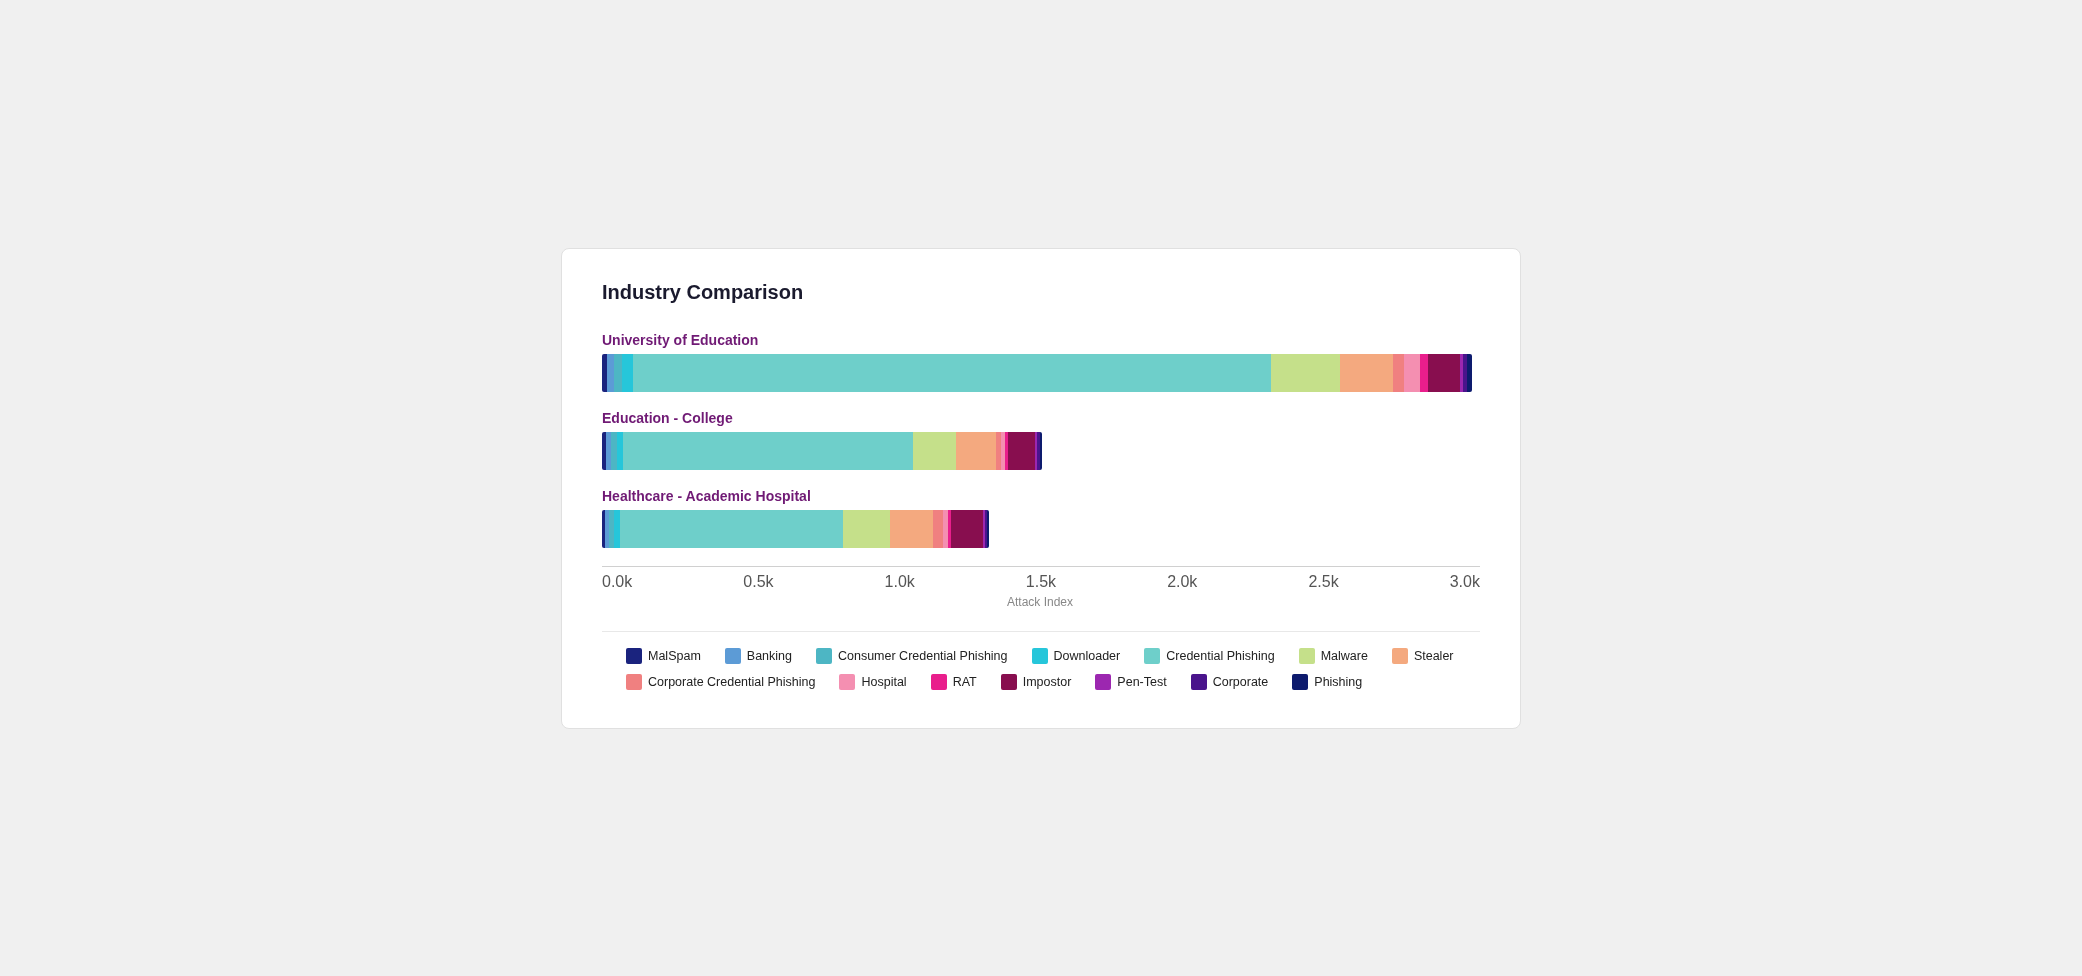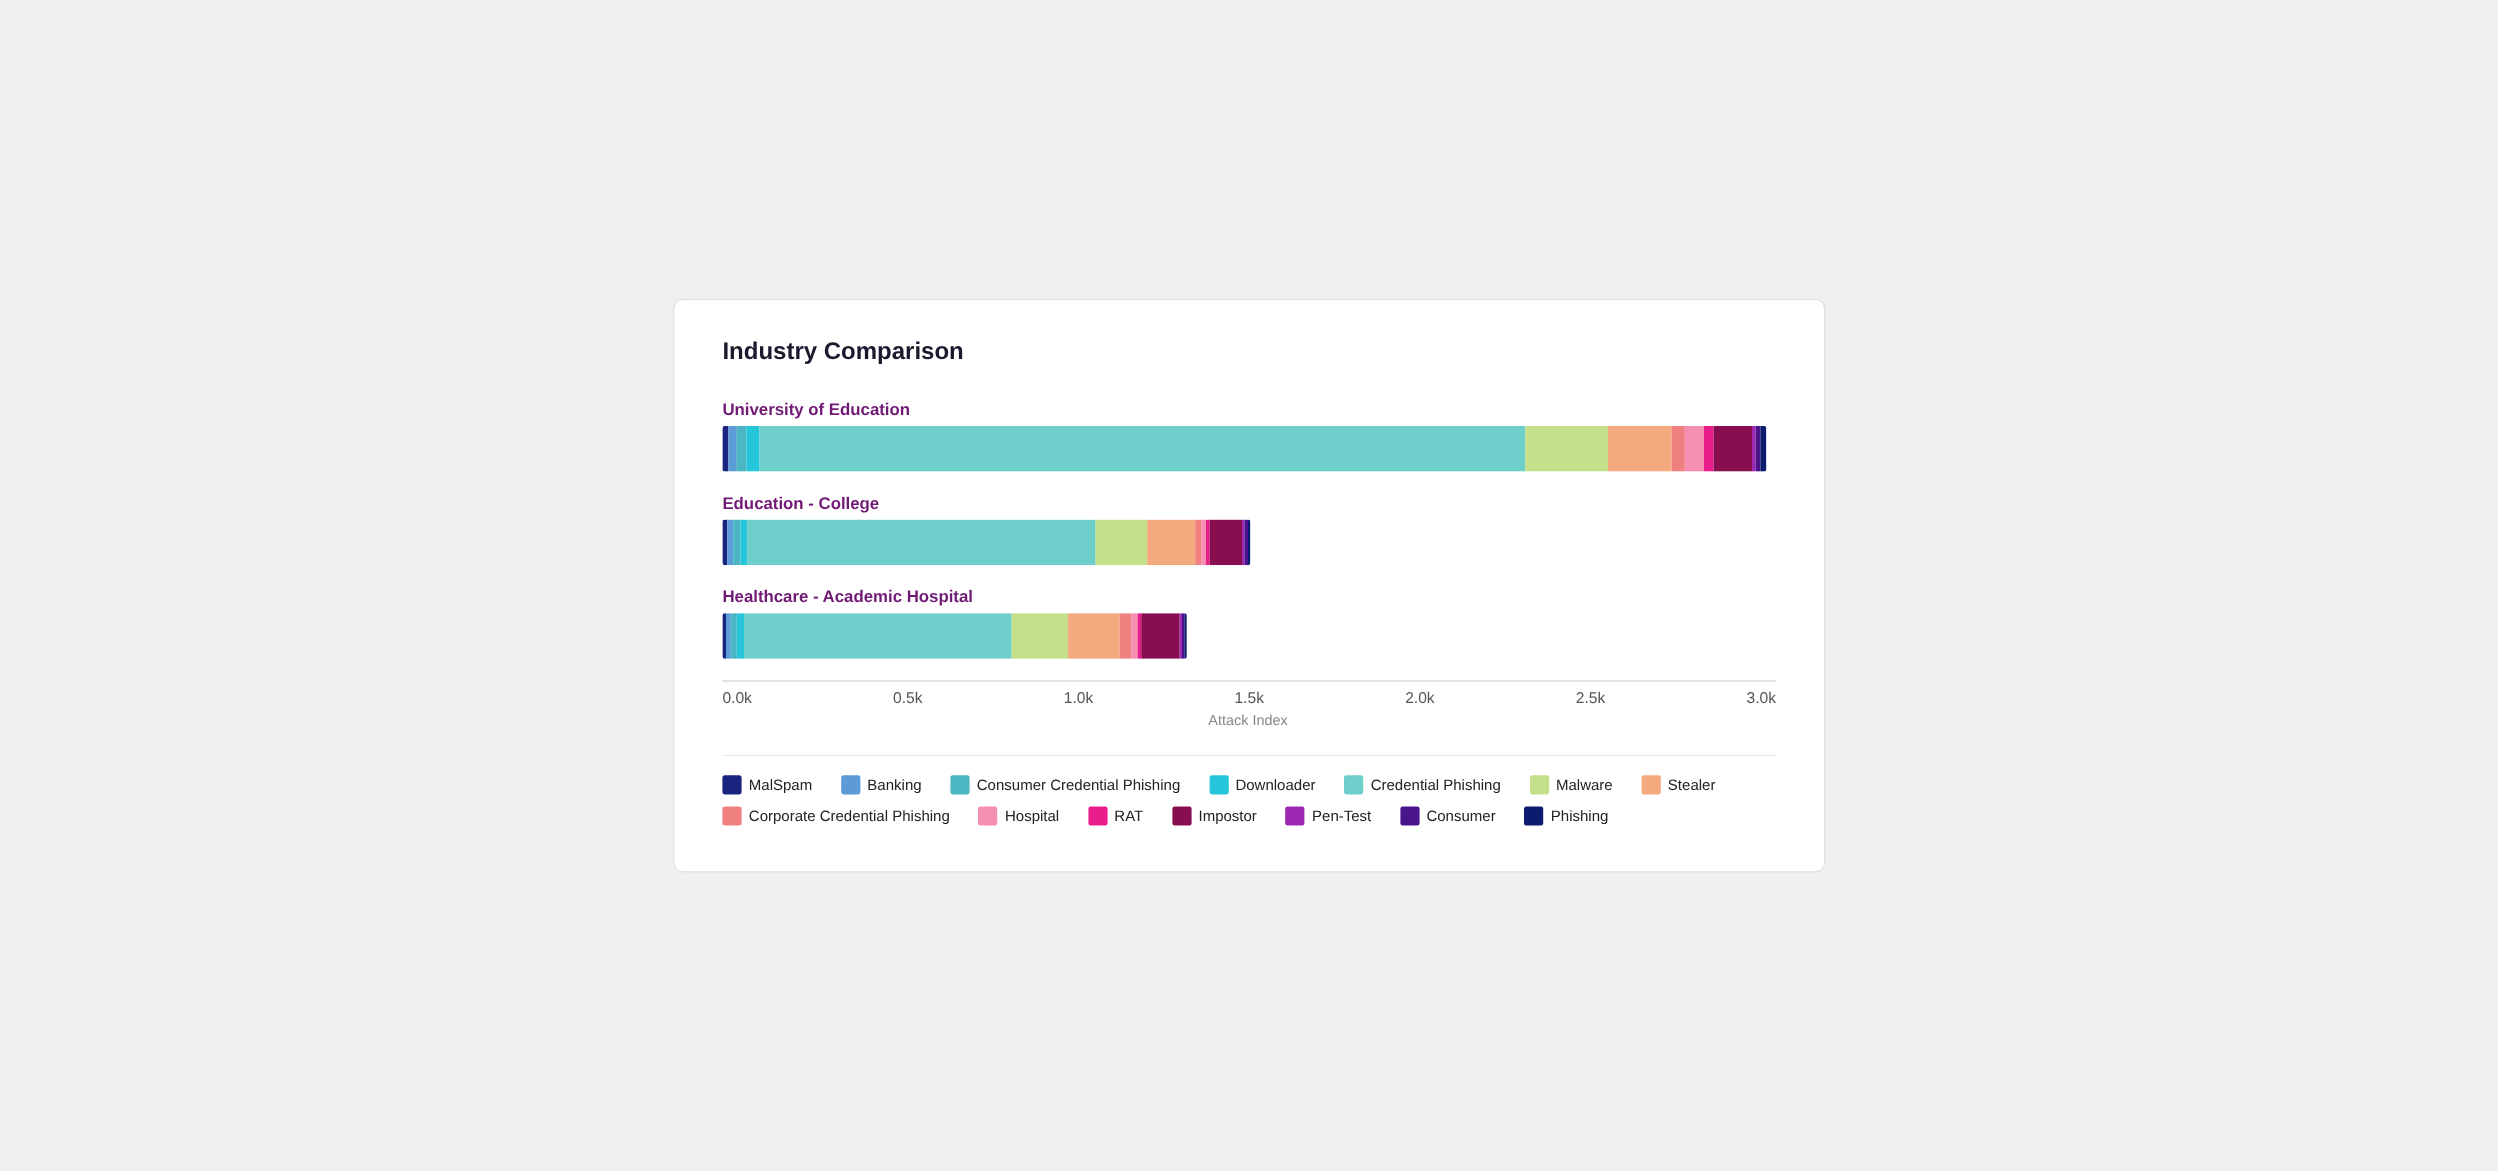--- a/index.html
+++ b/index.html
@@ -49,21 +49,21 @@
     
     .x-axis {
       margin-top: 4px;
       position: relative;
       border-top: 1.5px solid #d0d0d0;
       padding-top: 6px;
     }
     .x-axis-ticks {
       display: flex;
       justify-content: space-between;
-      font-size: 13px;
+      font-size: 16px;
       color: #555;
     }
     .x-axis-label {
       text-align: center;
       font-size: 12px;
       color: #888;
       margin-top: 4px;
       padding-right: 2px;
     }
     
@@ -71,20 +71,21 @@
       margin-top: 22px;
       border-top: 1px solid #e8e8e8;
       padding-top: 16px;
     }
     .legend-row {
       display: flex;
       flex-wrap: wrap;
       gap: 6px 24px;
       margin-bottom: 10px;
       align-items: center;
+      margin-left: 24px;
     }
     .legend-item {
       display: flex;
       align-items: center;
       gap: 6px;
       font-size: 12.5px;
       color: #222;
     }
     .legend-swatch {
       width: 16px;
@@ -220,21 +221,21 @@
           <div class="legend-item">
             <div class="legend-swatch" style="background-color: rgb(136, 14, 79);"></div>
             <span>Impostor</span>
           </div>
           <div class="legend-item">
             <div class="legend-swatch" style="background-color: rgb(156, 39, 176);"></div>
             <span>Pen-Test</span>
           </div>
           <div class="legend-item">
             <div class="legend-swatch" style="background-color: rgb(74, 20, 140);"></div>
-            <span>Consumer</span>
+            <span>Corporate</span>
           </div>
           <div class="legend-item">
             <div class="legend-swatch" style="background-color: rgb(13, 27, 110);"></div>
             <span>Phishing</span>
           </div>
         </div>
     </div>
   </div>
 </div>
 

